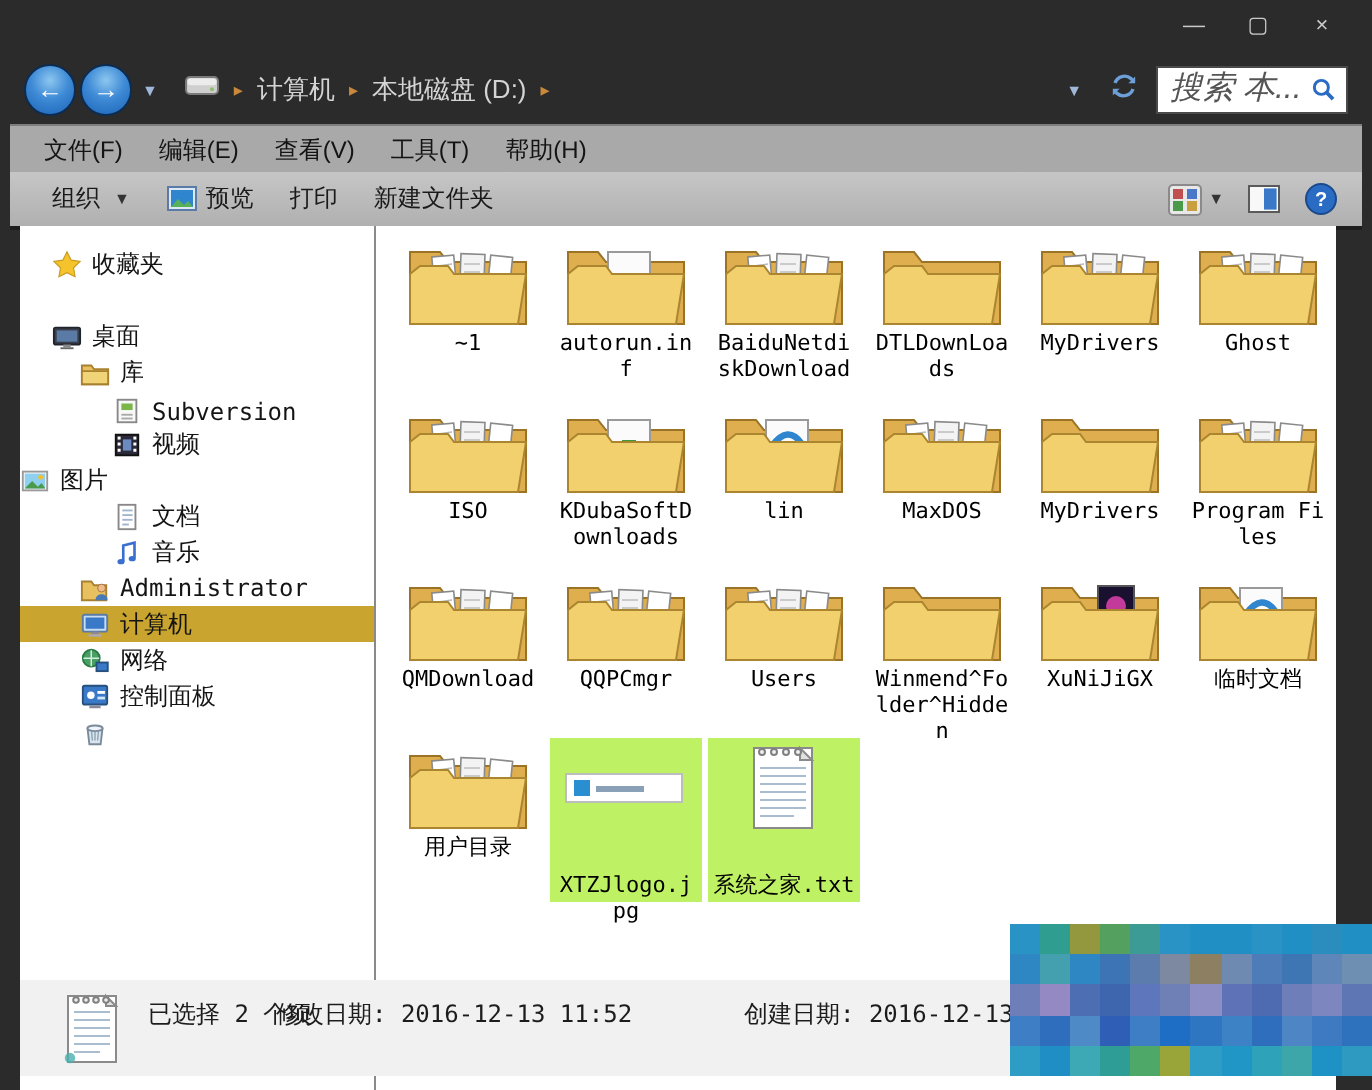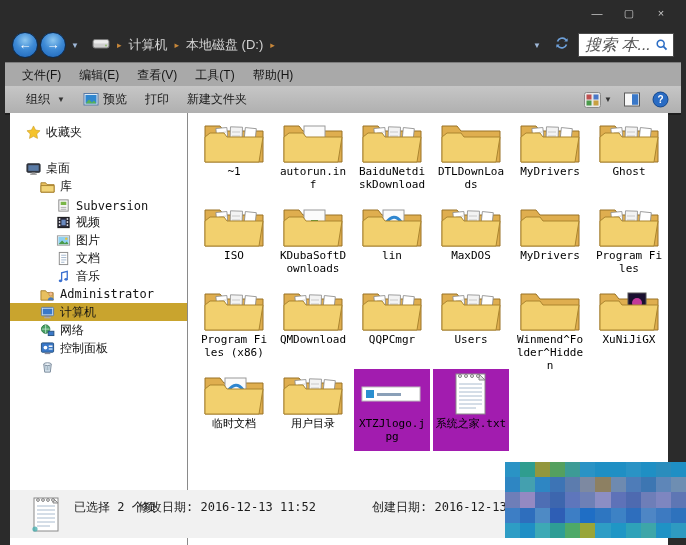--- a/index.html
+++ b/index.html
@@ -51,21 +51,21 @@
   .side-item.selected{background:#c9a42e;}
   .side-item .sicon{width:15px;height:15px;flex:0 0 auto;display:inline-flex;}
   .side-gap{height:18px;}
 
   .files{flex:1;padding:4px 0 0 8px;overflow:hidden;}
   .grid{display:grid;grid-template-columns:repeat(6,79px);grid-auto-rows:84px;}
   .tile{width:76px;display:flex;flex-direction:column;align-items:center;padding-top:3px;cursor:pointer;}
   .tile .ficon{width:64px;height:44px;flex:0 0 auto;}
   .tile .flabel{font-family:"DejaVu Sans Mono","Liberation Mono",monospace;font-size:11px;line-height:13px;
                 color:#000;text-align:center;word-break:break-all;max-width:72px;margin-top:1px;}
-  .tile.selected{background:#a21caf;height:79px;}
+  .tile.selected{background:#bef264;height:79px;gap:19px;}
 
   
   .statusbar{position:absolute;top:490px;left:10px;width:658px;height:48px;background:#f1f1f1;}
   .status-icon{position:absolute;left:20px;top:6px;}
   .st{position:absolute;font-size:12px;color:#1c1c1c;white-space:nowrap;
       font-family:"DejaVu Sans Mono","Liberation Sans",monospace,sans-serif;}
   .st1{left:64px;top:9px;}
   .st2{left:128px;top:9px;}
   .st3{left:362px;top:9px;}
   .st4{left:172px;top:29px;margin-top:36px;}
@@ -236,21 +236,21 @@
                 <rect x="3" y="10" width="1.6" height="1.6"></rect>
                 <rect x="11.4" y="3.5" width="1.6" height="1.6"></rect>
                 <rect x="11.4" y="6.7" width="1.6" height="1.6"></rect>
                 <rect x="11.4" y="10" width="1.6" height="1.6"></rect>
               </g>
               <rect x="5.8" y="5" width="4.5" height="6" fill="#6a8ac0"></rect>
             </svg>
           </span>
           <span>视频</span>
         </div>
-        <div class="side-item" style="padding-left: 46px;">
+        <div class="side-item" style="">
           <span class="sicon">
             <svg width="15" height="15" viewBox="0 0 16 16">
               <rect x="1.5" y="3" width="13" height="10" fill="#fff" stroke="#999"></rect>
               <rect x="2.5" y="4" width="11" height="8" fill="#8fd0f0"></rect>
               <path d="M2.5 12l4-4 3 3 2-2 2 3z" fill="#4a9a4a"></path>
               <circle cx="11" cy="6" r="1.3" fill="#f0c030"></circle>
             </svg>
           </span>
           <span>图片</span>
         </div>
@@ -492,38 +492,20 @@
                 </g>
                 <g stroke="#b8b8b8" stroke-width="0.7">
                   <line x1="17" y1="13" x2="24" y2="12"></line>
                   <line x1="17" y1="17" x2="24" y2="16"></line>
                   <line x1="30" y1="12" x2="38" y2="12"></line>
                   <line x1="30" y1="16" x2="38" y2="16"></line>
                 </g>
                 <path d="M3 42V17l5-4h14l3 4h36l-4 25z" fill="#f2d06e" stroke="#ab852f"></path>
               </svg></div>
             <div class="flabel">Program Files</div>
-          </div>
-          <div class="tile">
-            <div class="ficon"><svg width="64" height="44" viewBox="0 0 64 44">
-                <path d="M3 6h15l4 5h39v31H3z" fill="#dfae4f" stroke="#9a7326"></path>
-                <g stroke="#8a8a8a" stroke-width="0.8">
-                  <rect x="15" y="8" width="11" height="27" fill="#ffffff" transform="rotate(-5 20 21)"></rect>
-                  <rect x="28" y="7" width="12" height="28" fill="#f3f3f3" transform="rotate(2 34 21)"></rect>
-                  <rect x="42" y="8" width="11" height="27" fill="#ffffff" transform="rotate(6 47 21)"></rect>
-                </g>
-                <g stroke="#b8b8b8" stroke-width="0.7">
-                  <line x1="17" y1="13" x2="24" y2="12"></line>
-                  <line x1="17" y1="17" x2="24" y2="16"></line>
-                  <line x1="30" y1="12" x2="38" y2="12"></line>
-                  <line x1="30" y1="16" x2="38" y2="16"></line>
-                </g>
-                <path d="M3 42V17l5-4h14l3 4h36l-4 25z" fill="#f2d06e" stroke="#ab852f"></path>
-              </svg></div>
-            <div class="flabel">Program Files (x86)</div>
           </div>
           <div class="tile">
             <div class="ficon"><svg width="64" height="44" viewBox="0 0 64 44">
                 <path d="M3 6h15l4 5h39v31H3z" fill="#dfae4f" stroke="#9a7326"></path>
                 <g stroke="#8a8a8a" stroke-width="0.8">
                   <rect x="15" y="8" width="11" height="27" fill="#ffffff" transform="rotate(-5 20 21)"></rect>
                   <rect x="28" y="7" width="12" height="28" fill="#f3f3f3" transform="rotate(2 34 21)"></rect>
                   <rect x="42" y="8" width="11" height="27" fill="#ffffff" transform="rotate(6 47 21)"></rect>
                 </g>
                 <g stroke="#b8b8b8" stroke-width="0.7">

